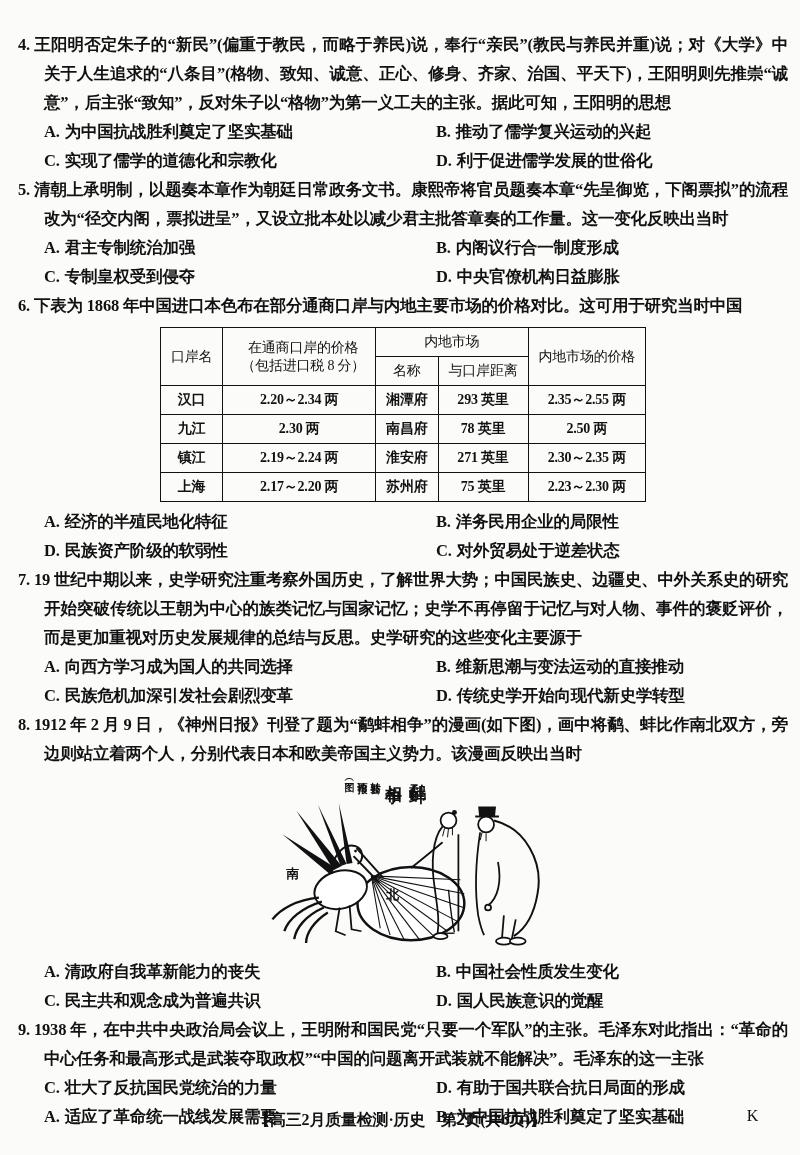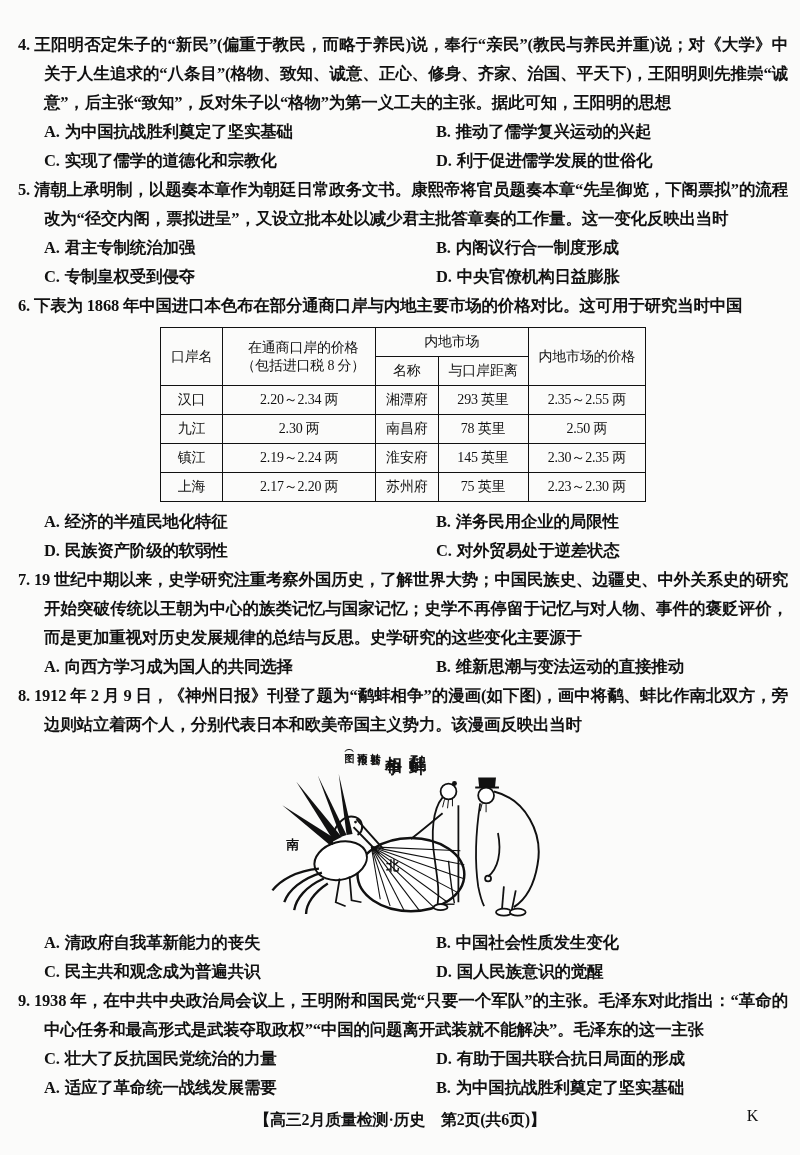--- a/index.html
+++ b/index.html
@@ -12,21 +12,21 @@
     overflow:hidden;position:relative;
   }
   .q{margin:0;}
   .stem{margin:0;padding-left:26px;text-indent:-26px;text-align:justify;line-height:29px;}
   .qnum{margin-right:4px;}
   .opts{display:grid;grid-template-columns:392px 1fr;padding-left:26px;line-height:29px;}
   .opt{white-space:nowrap;}
   .opt-label{margin-right:5px;}
   
   table.price{border-collapse:collapse;margin:7px auto 5px;font-weight:normal;font-size:14px;text-align:center;}
-  table.price th,table.price td{border:1.6px solid #111;padding:1px 10px;height:26px;font-weight:normal;}
+  table.price th,table.price td{border:1.6px solid #111;padding:1px 10px;height:26px;font-weight:bold;}
   table.price th{font-weight:normal;}
   .thl{display:block;line-height:18px;margin-left:8px;}
   
   .cartoon{position:relative;width:320px;height:183px;margin:3px auto 3px;}
   .cartoon svg{position:absolute;left:0;top:0;}
   .vt{position:absolute;writing-mode:vertical-rl;text-orientation:upright;line-height:1;font-weight:bold;color:#111;}
   .vt-big{font-size:17px;letter-spacing:2px;top:0;}
   .vt-small{font-size:10px;letter-spacing:1px;top:3px;}
   
   .footer{position:absolute;left:0;right:0;bottom:24px;text-align:center;font-size:16px;margin-top:12px;}
@@ -90,21 +90,21 @@
         <td>九江</td>
         <td>2.30 两</td>
         <td>南昌府</td>
         <td>78 英里</td>
         <td>2.50 两</td>
       </tr>
       <tr>
         <td>镇江</td>
         <td>2.19～2.24 两</td>
         <td>淮安府</td>
-        <td>145 英里</td>
+        <td>271 英里</td>
         <td>2.30～2.35 两</td>
       </tr>
       <tr>
         <td>上海</td>
         <td>2.17～2.20 两</td>
         <td>苏州府</td>
         <td>75 英里</td>
         <td>2.23～2.30 两</td>
       </tr>
     </tbody>
@@ -118,20 +118,24 @@
     <div class="opt"><span class="opt-label">D.</span><span>民族资产阶级的软弱性</span></div>
     <div class="opt"><span class="opt-label">C.</span><span>对外贸易处于逆差状态</span></div>
   </div>
 </div>
 
 <div class="q">
   <p class="stem"><span class="qnum">7.</span><span>19 世纪中期以来，史学研究注重考察外国历史，了解世界大势；中国民族史、边疆史、中外关系史的研究开始突破传统以王朝为中心的族类记忆与国家记忆；史学不再停留于记忆与对人物、事件的褒贬评价，而是更加重视对历史发展规律的总结与反思。史学研究的这些变化主要源于</span></p>
   <div class="opts">
     <div class="opt"><span class="opt-label">A.</span><span>向西方学习成为国人的共同选择</span></div>
     <div class="opt"><span class="opt-label">B.</span><span>维新思潮与变法运动的直接推动</span></div>
+  </div>
+  <div class="opts">
+    <div class="opt"><span class="opt-label">C.</span><span>民族危机加深引发社会剧烈变革</span></div>
+    <div class="opt"><span class="opt-label">D.</span><span>传统史学开始向现代新史学转型</span></div>
   </div>
 </div>
 
 <div class="q">
   <p class="stem"><span class="qnum">8.</span><span>1912 年 2 月 9 日，《神州日报》刊登了题为“鹬蚌相争”的漫画(如下图)，画中将鹬、蚌比作南北双方，旁边则站立着两个人，分别代表日本和欧美帝国主义势力。该漫画反映出当时</span></p>
 
   <div class="cartoon">
     <svg width="320" height="183" viewBox="0 0 320 185">
 
       <g>

